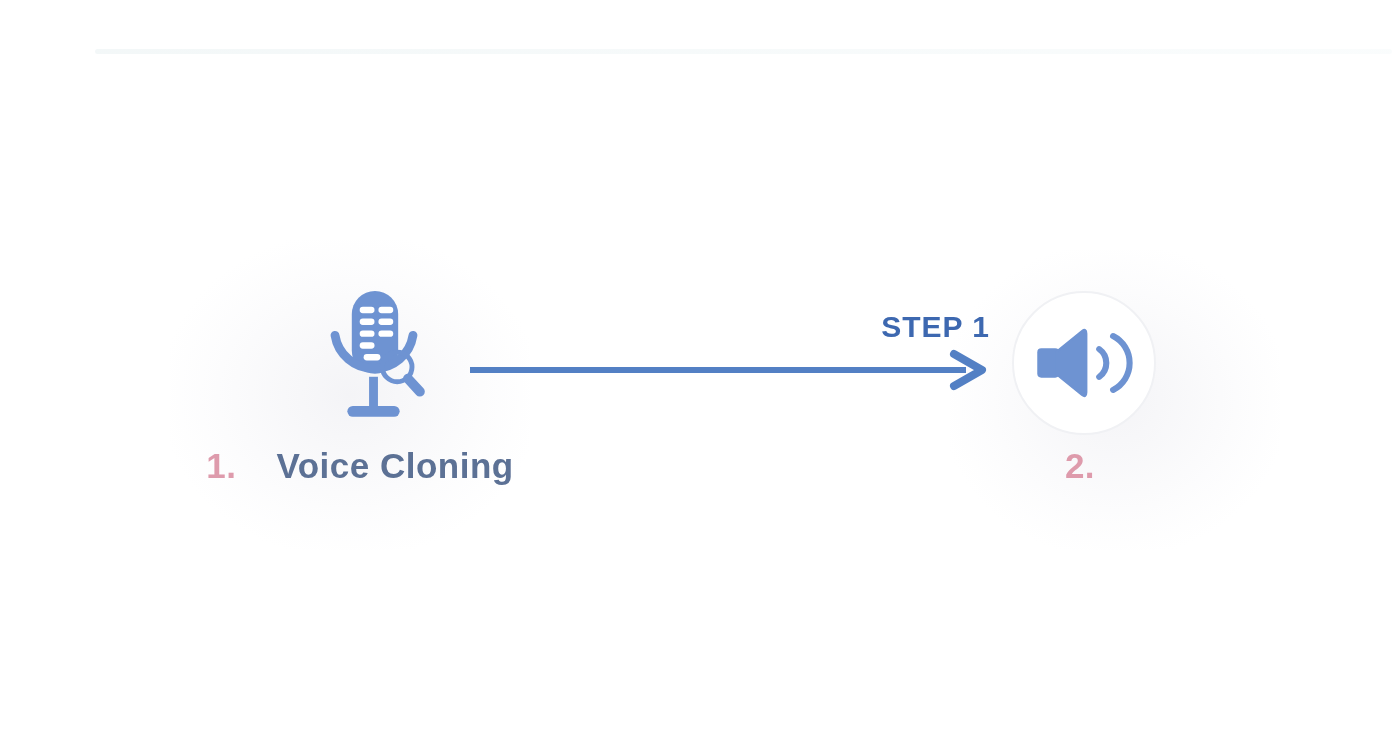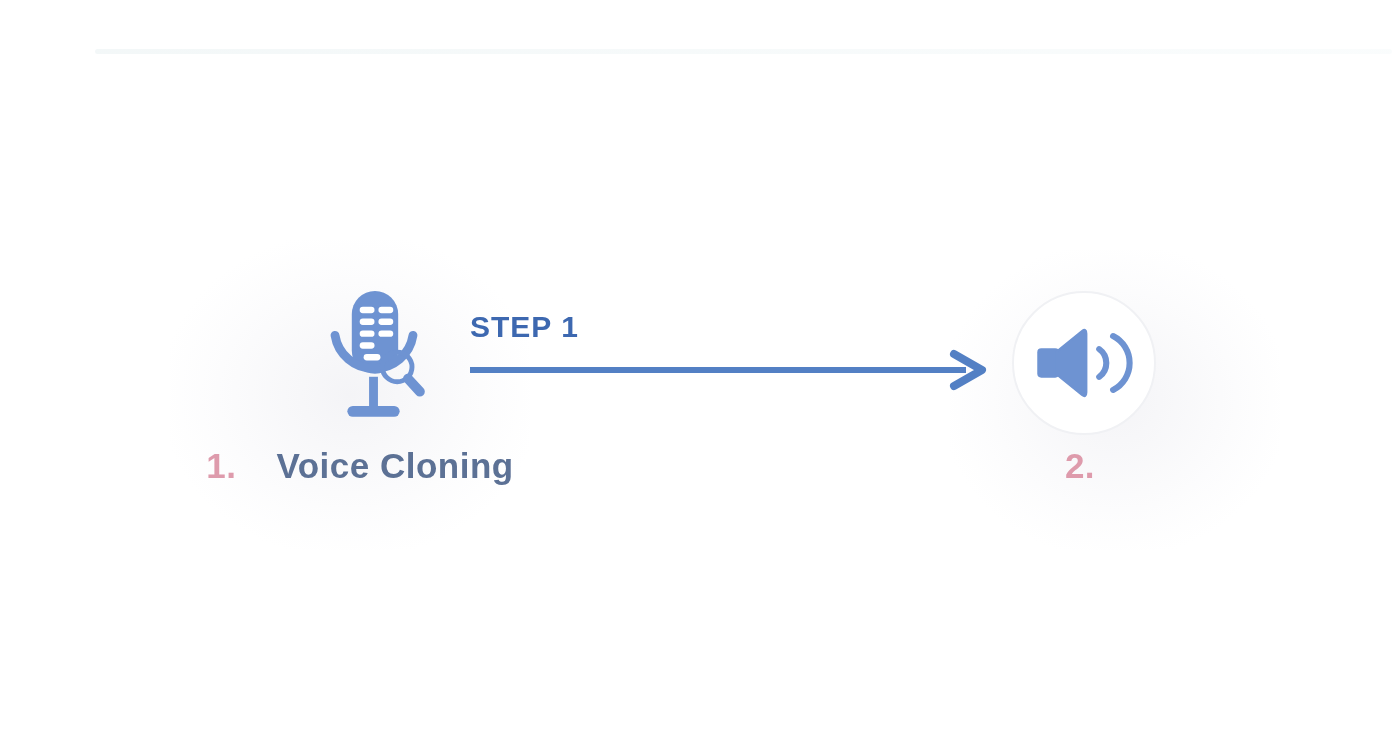--- a/index.html
+++ b/index.html
@@ -62,21 +62,21 @@
     height: 86px;
     color: var(--icon-blue, #6e93d2);
     margin-left: 6px;
   }
   .step-text {
     position: absolute;
     left: 470px;
     top: 310px;
     width: 520px;
     height: 38px;
-    text-align: left;
+    text-align: right;
     font-size: 30px;
     font-weight: 700;
     letter-spacing: 1px;
     color: var(--step-label-blue, #3d68b0);
   }
   .arrow-svg {
     position: absolute;
     left: 468px;
     top: 348px;
     width: 522px;

